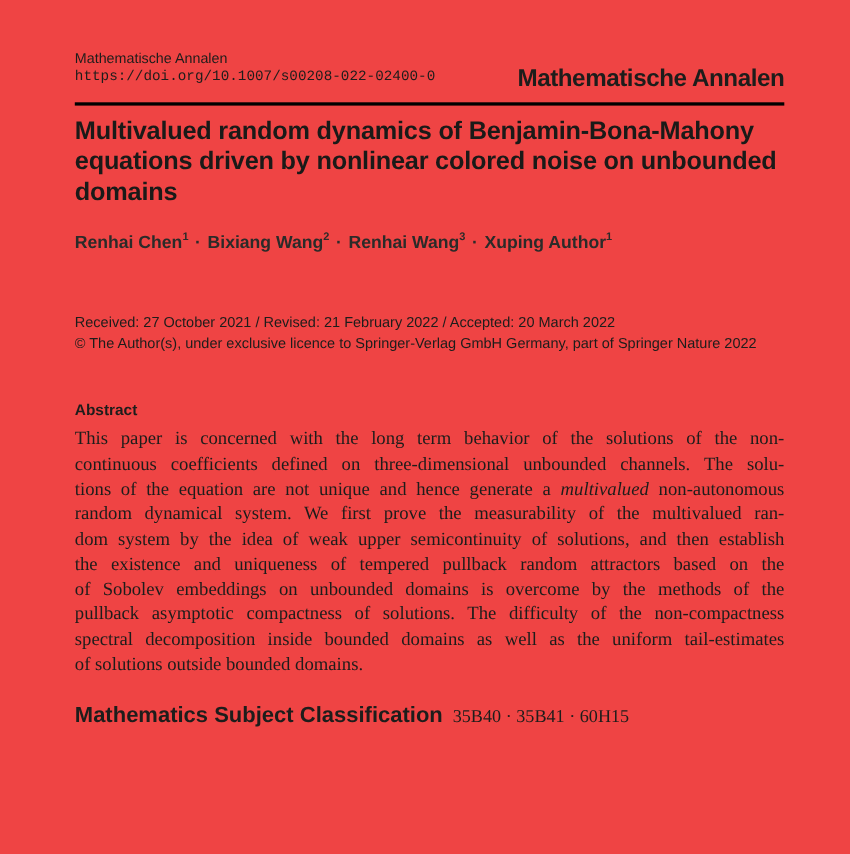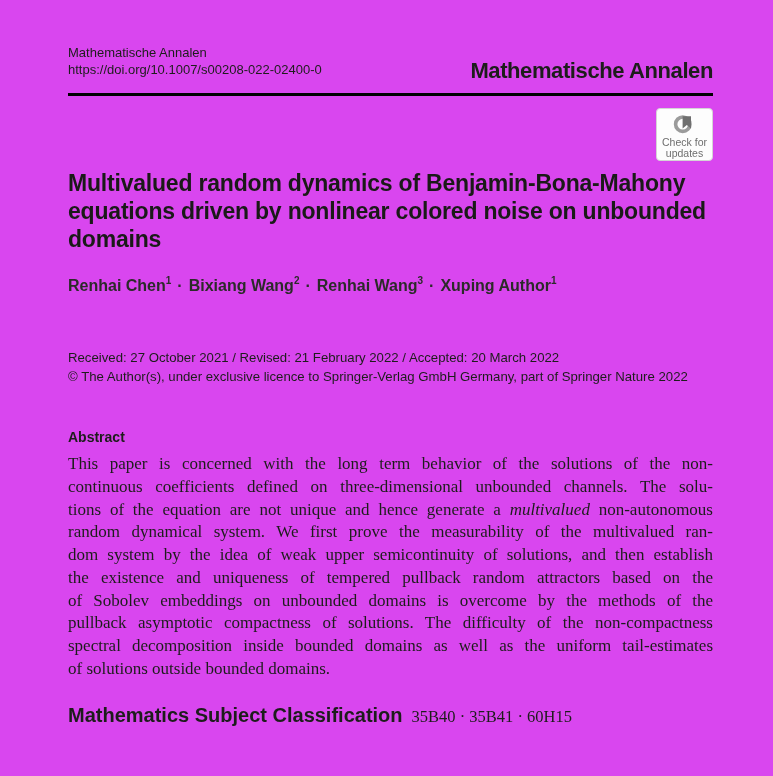--- a/index.html
+++ b/index.html
@@ -1,35 +1,35 @@
 <!DOCTYPE html>
 <html><head>
 <meta charset="utf-8">
 <style>
   * { margin: 0; padding: 0; box-sizing: border-box; }
   html, body { background: #ffffff; }
   .page {
     position: relative;
     width: 773px;
     height: 776px;
-    background: #d946ef;
+    background: #ef4444;
     overflow: hidden;
     color: #1d1d1b;
     font-family: "Liberation Sans", sans-serif;
   }
   .content {
     position: absolute;
     left: 68px;
     top: 44px;
     width: 645px;
   }
   
   .hdr { display: flex; justify-content: space-between; align-items: flex-end; }
   .hdr-left { font-size: 13px; line-height: 17px; color: #1d1d1b; }
-  .hdr-doi { color: #1d1d1b; text-decoration: none; }
+  .hdr-doi { color: #1d1d1b; text-decoration: none; font-family: Liberation Mono, monospace; }
   .masthead {
     font-size: 22px; font-weight: bold; letter-spacing: -0.4px;
     line-height: 22px; margin-bottom: -4px; white-space: nowrap;
   }
   .rule { margin-top: 15px; height: 3px; background: #000000; }
   
   .badge-row { display: flex; justify-content: flex-end; margin-top: 12px; }
   .badge {
     width: 57px; height: 53px;
     border: 1px solid #d5d5d5; border-radius: 4px;
@@ -84,32 +84,20 @@
     <div class="hdr">
       <div class="hdr-left">
         <div>Mathematische Annalen</div>
         <div class="hdr-doi">https://doi.org/10.1007/s00208-022-02400-0</div>
       </div>
       <div class="masthead">Mathematische Annalen</div>
     </div>
 
     <div class="rule"></div>
 
-    <div class="badge-row">
-      <div class="badge">
-        <svg viewBox="0 0 24 24">
-          <circle cx="10.3" cy="12.2" r="7.2" fill="none" stroke="#9b9b9b" stroke-width="3.6"></circle>
-          <path d="M10.1 4.3 L18.5 4.3 L18.5 16.4 L14.3 13.0 L10.1 16.4 Z" fill="#6f6f6f"></path>
-        </svg>
-        <div class="badge-label">
-          <div>Check for</div>
-          <div>updates</div>
-        </div>
-      </div>
-    </div>
 
     <h1 class="title">Multivalued random dynamics of Benjamin-Bona-Mahony equations driven by nonlinear colored noise on unbounded domains</h1>
 
     <div class="authors">
       <span><span>Renhai Chen</span><sup>1</sup></span><span class="auth-sep">·</span><span><span>Bixiang Wang</span><sup>2</sup></span><span class="auth-sep">·</span><span><span>Renhai Wang</span><sup>3</sup></span><span class="auth-sep">·</span><span><span>Xuping Author</span><sup>1</sup></span>
     </div>
 
     <div class="history">
       <div>Received: 27 October 2021 / Revised: 21 February 2022 / Accepted: 20 March 2022</div>
       <div>© The Author(s), under exclusive licence to Springer-Verlag GmbH Germany, part of Springer Nature 2022</div>

